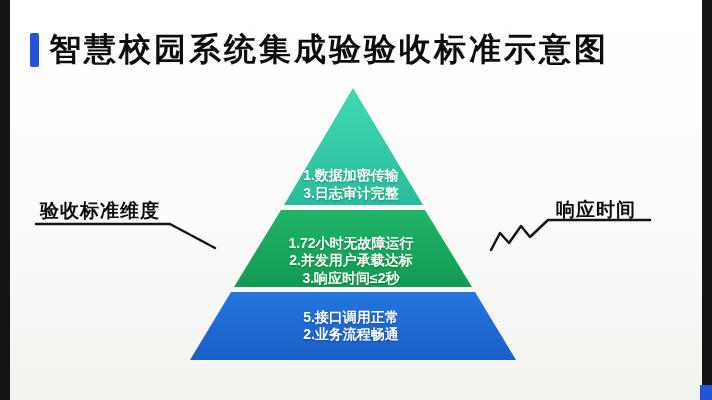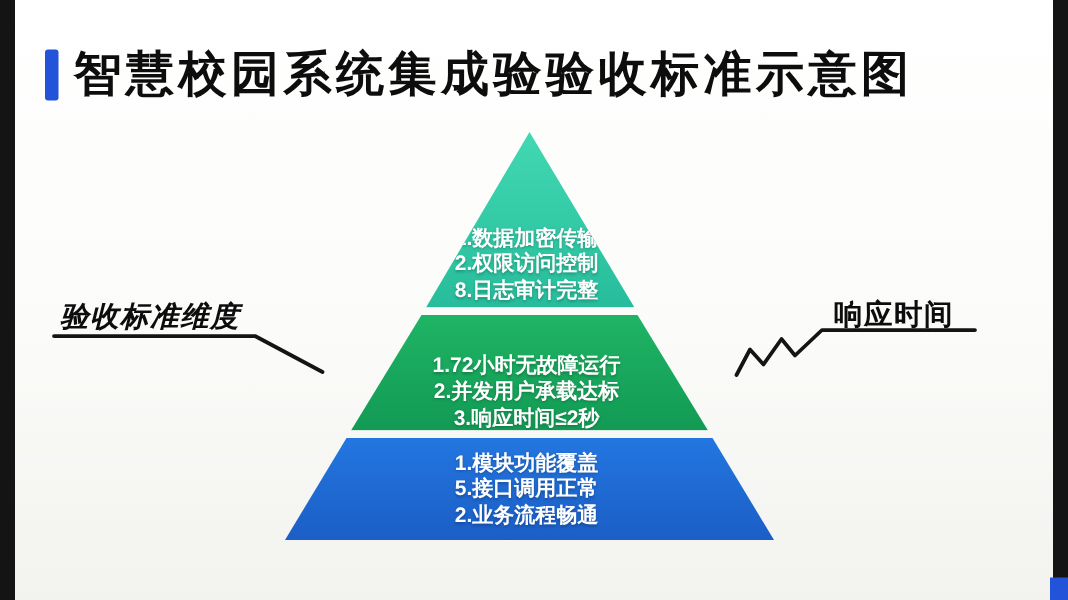--- a/index.html
+++ b/index.html
@@ -58,21 +58,21 @@
     top:204px;height:68px;
     background:linear-gradient(180deg,#2376e0 0%,#1b5ec6 100%);
     clip-path:polygon(46px 0px,290px 0px,331px 68px,5px 68px);
     justify-content:center;
   }
   .side-label{
     position:absolute;
     font-size:19px;font-weight:800;color:#0d0d0d;
     letter-spacing:1px;white-space:nowrap;
   }
-  .side-label.left{left:40px;top:198px;font-style:italic;}
+  .side-label.left{left:40px;top:198px;}
   .side-label.right{left:556px;top:197px;}
   .pointer-lines{
     position:absolute;left:0;top:0;width:712px;height:400px;
     pointer-events:none;
   }
 </style>
 </head>
 <body>
 
 <div class="canvas">
@@ -91,31 +91,29 @@
 
   <svg class="pointer-lines" viewBox="0 0 712 400" xmlns="http://www.w3.org/2000/svg">
     <polyline points="36,224 170,224 215,248" fill="none" stroke="#141414" stroke-width="2.5" stroke-linecap="round" stroke-linejoin="round"></polyline>
     <polyline points="650,220 548,220 530,237 521,226 509,243 500,233 491,250" fill="none" stroke="#141414" stroke-width="2.5" stroke-linecap="round" stroke-linejoin="round"></polyline>
   </svg>
 
   <div class="pyramid">
 
     <div class="tier top">
       <div class="tier-line">1.数据加密传输</div>
-      <div class="tier-line">2.权限访问控制</div>
-      <div class="tier-line">8.日志审计完整</div>
+      <div class="tier-line">3.日志审计完整</div>
     </div>
 
     <div class="tier middle">
       <div class="tier-line">1.72小时无故障运行</div>
       <div class="tier-line">2.并发用户承载达标</div>
       <div class="tier-line">3.响应时间≤2秒</div>
     </div>
 
     <div class="tier bottom">
-      <div class="tier-line">1.模块功能覆盖</div>
       <div class="tier-line">5.接口调用正常</div>
       <div class="tier-line">2.业务流程畅通</div>
     </div>
 
   </div>
 
 </div>
 
 </body></html>

